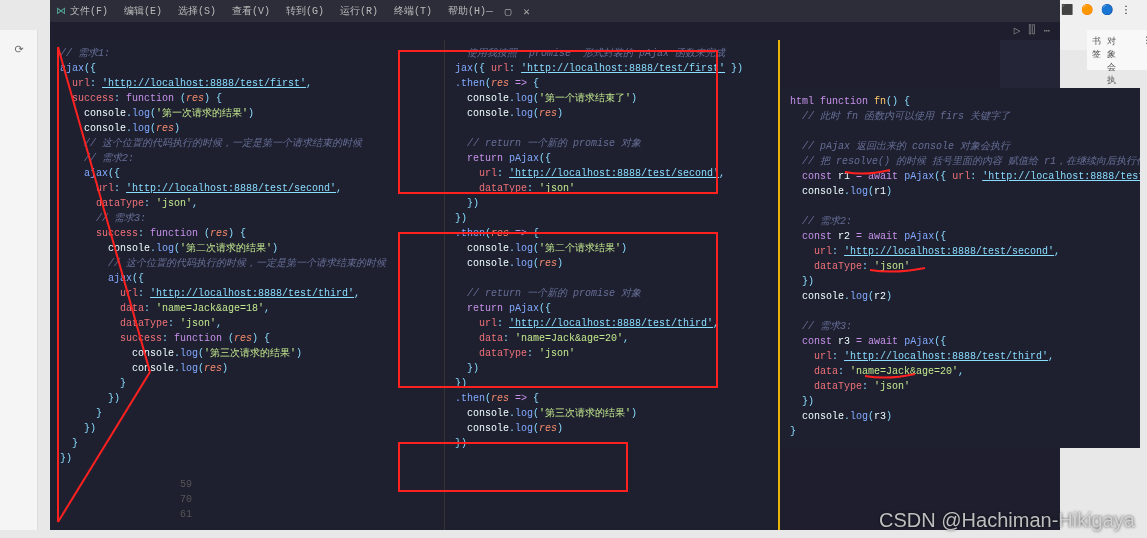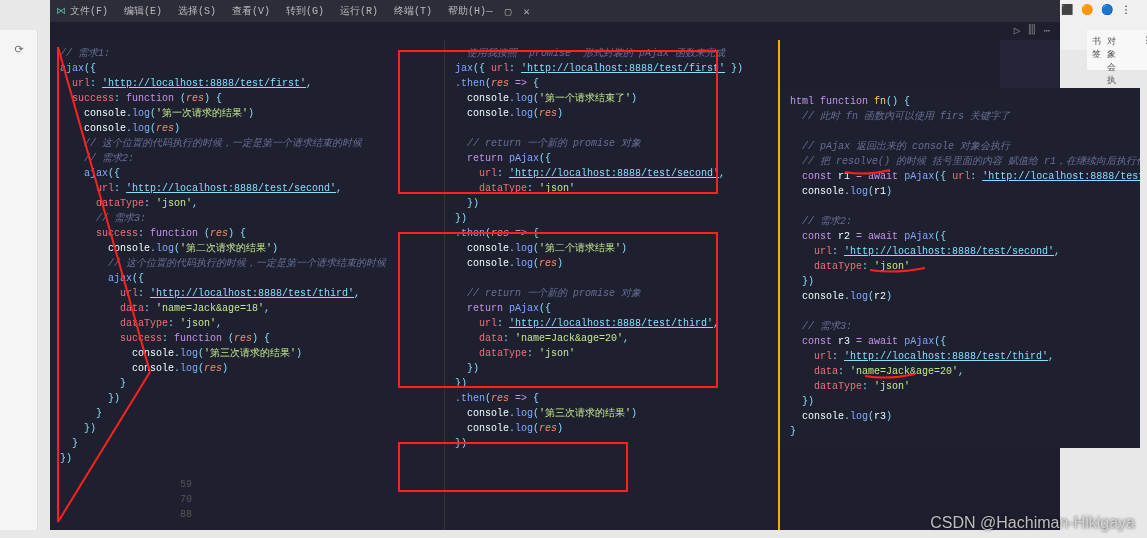--- a/index.html
+++ b/index.html
@@ -103,21 +103,21 @@
 }
 .rb1 { left: 398px; top: 50px; width: 320px; height: 144px; }
 .rb2 { left: 398px; top: 232px; width: 320px; height: 156px; }
 .rb3 { left: 398px; top: 442px; width: 230px; height: 50px; }
 .watermark {
   position: absolute;
   right: 12px;
   bottom: 6px;
   color: rgba(220,220,220,0.85);
   font-family: sans-serif;
-  font-size: 16px;
+  font-size: 20px;
   text-shadow: 0 0 3px rgba(0,0,0,0.7);
 }
 .sidebar-left {
   position: absolute;
   left: 0; top: 30px;
   width: 38px;
   height: 500px;
   background: #f5f5f5;
   border-right: 1px solid #ddd;
 }
@@ -289,21 +289,21 @@
     <span class="prop">dataType</span><span class="punc">: </span><span class="str">'json'</span>
   <span class="punc">})</span>
   <span class="var">console</span><span class="punc">.</span><span class="fn">log</span><span class="punc">(</span><span class="var">r3</span><span class="punc">)</span>
 <span class="punc">}</span>
 
 </div>
 
     <div class="gutter">
       <div>59</div>
       <div>70</div>
-      <div>88</div>
+      <div>61</div>
     </div>
   </div>
 </div>
 
 <div class="red-box rb1"></div>
 <div class="red-box rb2"></div>
 <div class="red-box rb3"></div>
 
 <svg style="position:absolute;left:50px;top:22px;width:400px;height:510px;pointer-events:none">
   <line x1="8" y1="25" x2="8" y2="500" stroke="#ff2020" stroke-width="2"></line>

